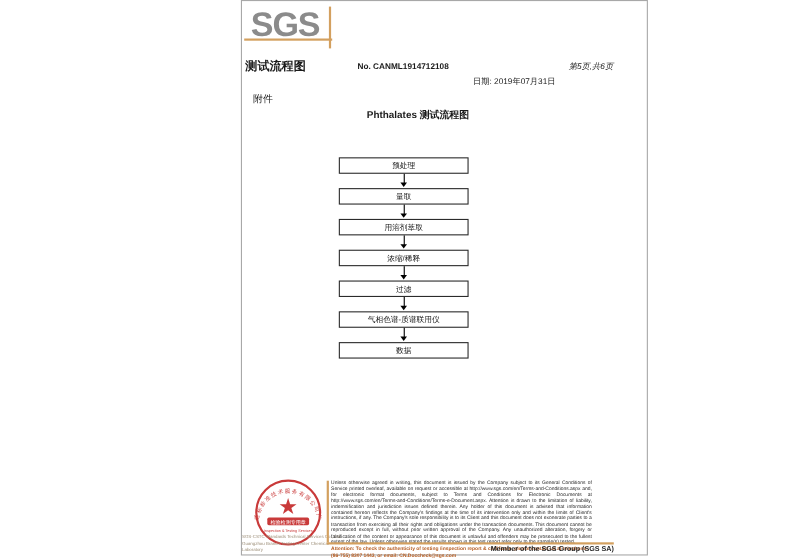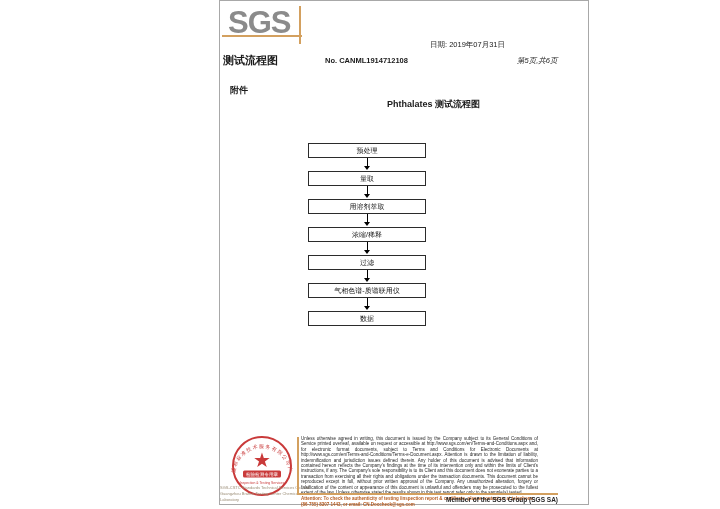--- a/index.html
+++ b/index.html
@@ -8,25 +8,25 @@
   .sheet{position:absolute;left:175px;top:0;width:370px;height:505px;background:#fff;border:1px solid #a8a8a8;box-sizing:border-box;margin-left:44px;}
 
   
   .logo{position:absolute;left:8px;top:4px;font-size:31px;font-weight:bold;color:#8b8b8b;letter-spacing:-1px;font-family:"Liberation Sans",sans-serif;}
   .logo-hline{position:absolute;left:2px;top:34px;width:80px;height:2px;background:#d3a05f;}
   .logo-vline{position:absolute;left:79px;top:5px;width:2px;height:38px;background:#d3a05f;}
 
   
   .hdr-title{position:absolute;left:3px;top:52px;font-size:11px;font-weight:bold;color:#1a1a1a;}
   .hdr-no{position:absolute;left:105px;top:55px;font-size:7.5px;font-weight:bold;color:#1a1a1a;text-align:right;}
-  .hdr-date{position:absolute;left:210px;top:39px;font-size:7.5px;color:#1a1a1a;}
+  .hdr-date{position:absolute;left:210px;top:68px;font-size:7.5px;color:#1a1a1a;}
   .hdr-page{position:absolute;left:297px;top:55px;font-size:7.5px;color:#1a1a1a;font-style:italic;}
 
-  .attachment{position:absolute;left:10px;top:83px;font-size:9px;font-weight:bold;color:#1a1a1a;}
-  .flow-title{position:absolute;left:60px;top:97px;width:200px;text-align:right;font-size:9px;font-weight:bold;color:#1a1a1a;}
+  .attachment{position:absolute;left:10px;top:83px;font-size:9px;font-weight:normal;color:#1a1a1a;}
+  .flow-title{position:absolute;left:60px;top:97px;width:200px;text-align:center;font-size:9px;font-weight:bold;color:#1a1a1a;}
 
   
   .flow-wrap{position:absolute;left:88px;top:142px;width:118px;display:flex;flex-direction:column;align-items:center;}
   .flow-box{width:100%;height:15px;border:1px solid #2b2b2b;box-sizing:border-box;display:flex;align-items:center;justify-content:center;font-size:7px;color:#111;background:#fff;}
   .flow-arrow{width:1px;height:9px;background:#000;position:relative;margin:0 auto;}
   .flow-arrow-gap{height:13px;display:flex;align-items:flex-start;justify-content:center;width:100%;}
   .flow-arrow::after{content:"";position:absolute;left:-2.5px;bottom:-3px;border-left:3px solid transparent;border-right:3px solid transparent;border-top:4px solid #000;}
 
   
   .stamp{position:absolute;left:2px;top:433px;width:80px;height:66px;}

